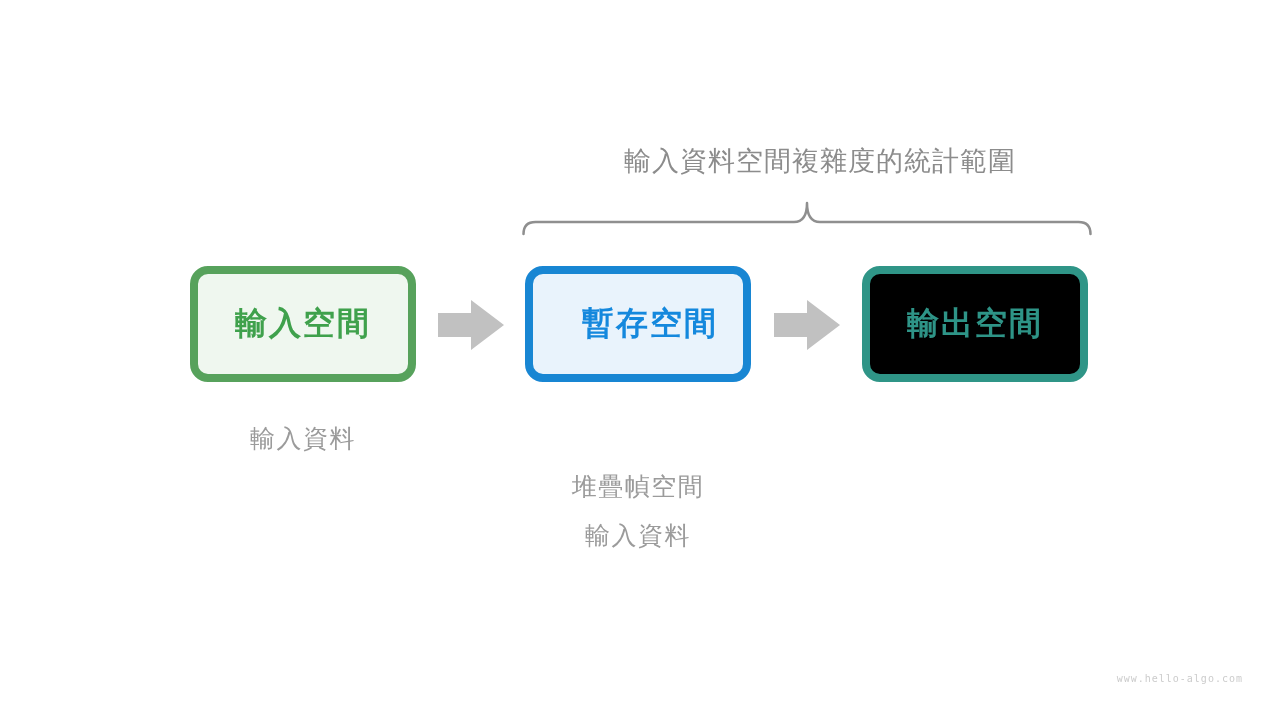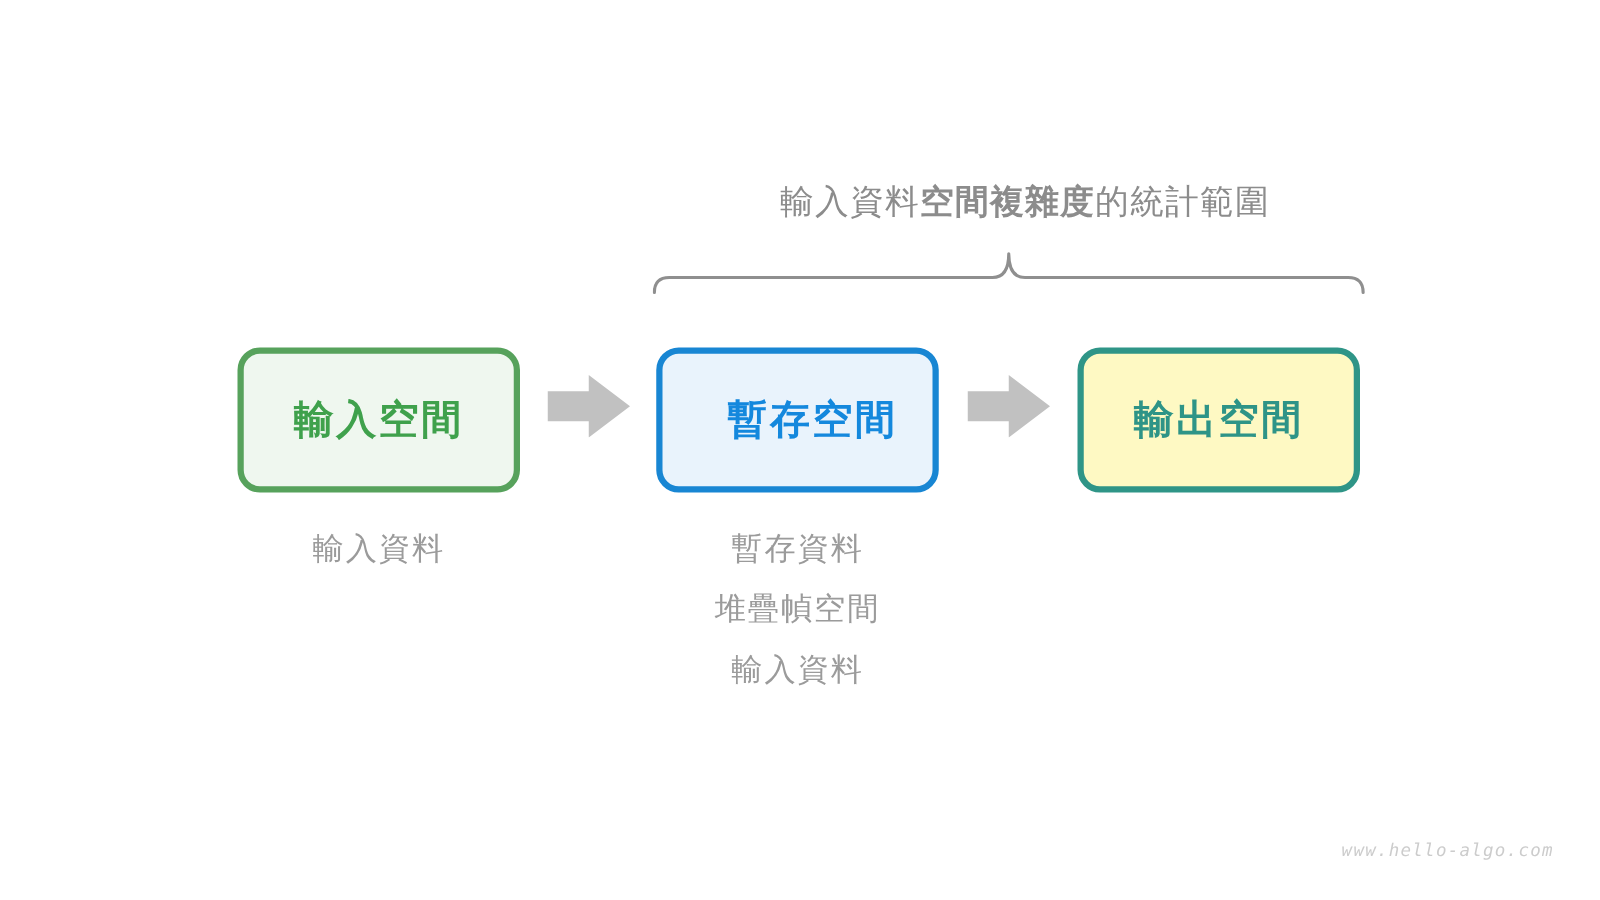--- a/index.html
+++ b/index.html
@@ -15,51 +15,50 @@
     position: absolute;
     left: 530px;
     top: 143px;
     width: 580px;
     text-align: center;
     font-size: 27px;
     letter-spacing: 1px;
     color: var(--title, #8c8c8c);
     white-space: nowrap;
   }
-  .title b { font-weight: 700; }
+  .title b { font-weight: 400; }
   .brace {
     position: absolute;
     left: 522px;
     top: 197px;
     width: 570px;
     height: 40px;
   }
   .brace path {
     fill: none;
     stroke: var(--brace, #8f8f8f);
     stroke-width: 2.5;
     stroke-linecap: round;
     stroke-linejoin: round;
   }
   .box {
     position: absolute;
     top: 266px;
     width: 226px;
     height: 116px;
     box-sizing: border-box;
-    border: 5px solid #14b8a6;
+    border: 8px solid #14b8a6;
     border-radius: 18px;
     display: flex;
     align-items: center;
     justify-content: center;
     font-weight: 700;
     font-size: 32px;
     letter-spacing: 2px;
     white-space: nowrap;
-    margin-top: 12px;
   }
   .box-0 { left: 190px; }
   .box-1 { left: 525px; padding-left: 24px; }
   .box-2 { left: 862px; }
   .arrow {
     position: absolute;
     top: 300px;
     width: 66px;
     height: 50px;
   }
@@ -78,24 +77,23 @@
   .ann-input  { left: 190px; top: 422px; }
   .ann-buf-0  { left: 525px; top: 422px; }
   .ann-buf-1  { left: 525px; top: 470px; text-align: center; }
   .ann-buf-2  { left: 525px; top: 519px; }
   .ann-output { left: 862px; top: 423px; }
   .watermark {
     position: absolute;
     right: 37px;
     top: 673px;
     font-family: "DejaVu Sans Mono", "Liberation Mono", monospace;
-    font-size: 14px;
+    font-size: 10px;
     letter-spacing: 1px;
     color: var(--watermark, #cccccc);
-    font-style: italic;
   }
 </style>
 </head>
 <body>
 
 <div class="canvas">
 
   <div class="title">
     <span>輸入資料</span><b>空間複雜度</b><span>的統計範圍</span>
   </div>
@@ -113,24 +111,23 @@
   </svg>
 
   <div class="box box-1" style="border-color: rgb(24, 134, 211); background: rgb(233, 243, 252); color: rgb(20, 136, 221);">
     <span>暫存空間</span>
   </div>
 
   <svg class="arrow arrow-2" viewBox="0 0 66 50" xmlns="http://www.w3.org/2000/svg">
     <polygon points="0,13 33,13 33,0 66,25 33,50 33,37 0,37"></polygon>
   </svg>
 
-  <div class="box box-2" style="border-color: rgb(47, 149, 135); background: #fef9c3; color: rgb(46, 148, 135);">
+  <div class="box box-2" style="border-color: rgb(47, 149, 135); background: #000000; color: rgb(46, 148, 135);">
     <span>輸出空間</span>
   </div>
 
   <div class="ann ann-input">輸入資料</div>
-  <div class="ann ann-buf-0">暫存資料</div>
   <div class="ann ann-buf-1">堆疊幀空間</div>
   <div class="ann ann-buf-2">輸入資料</div>
 
   <div class="watermark">www.hello-algo.com</div>
 
 </div>
 
 </body></html>

